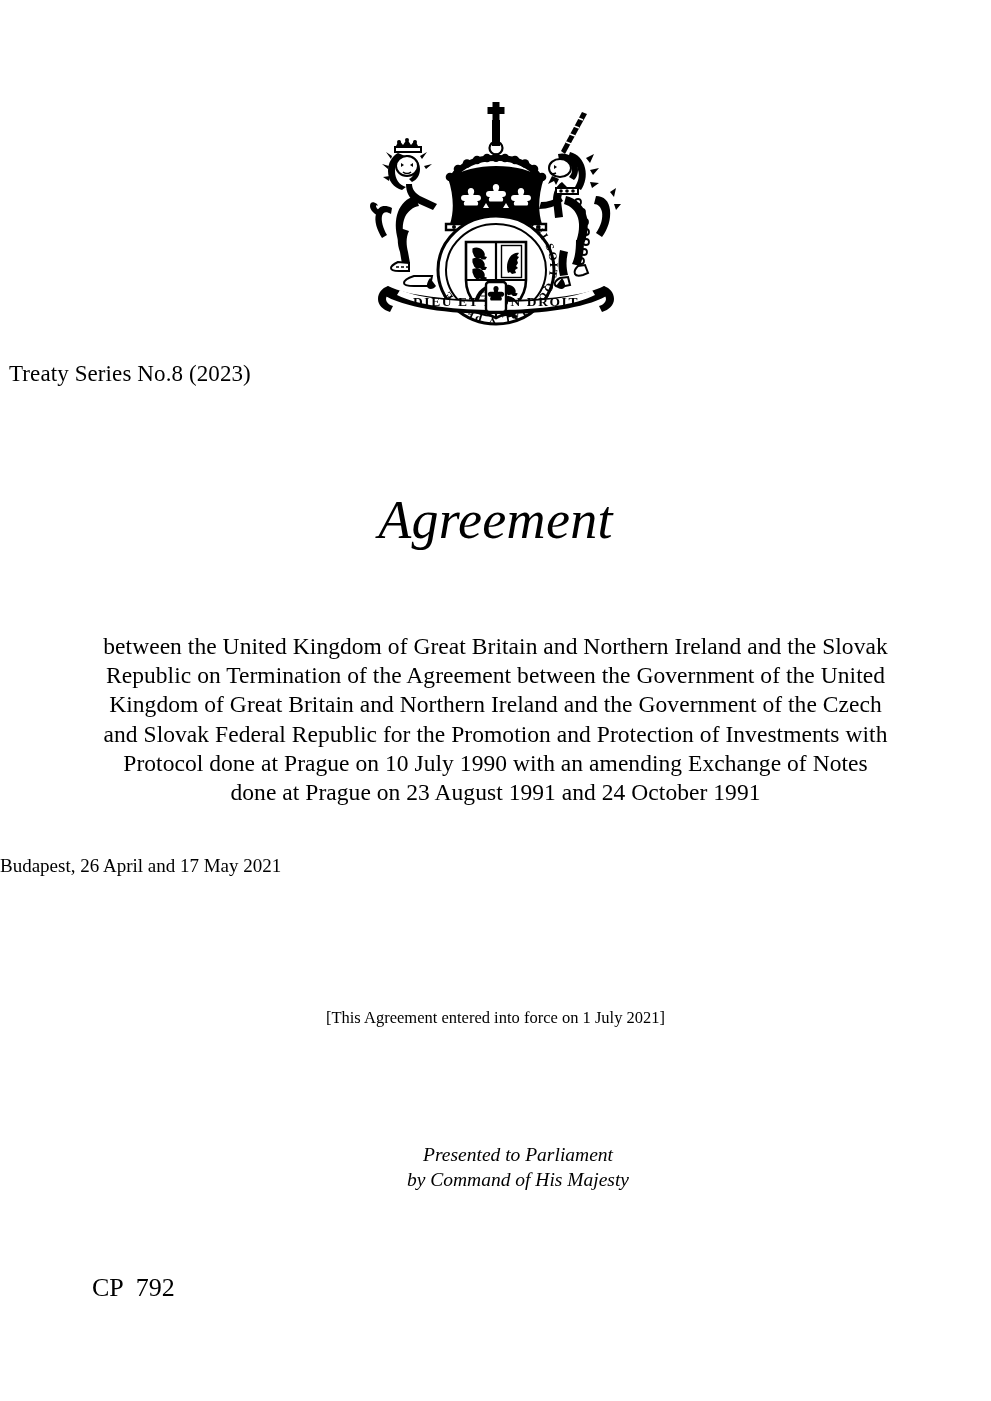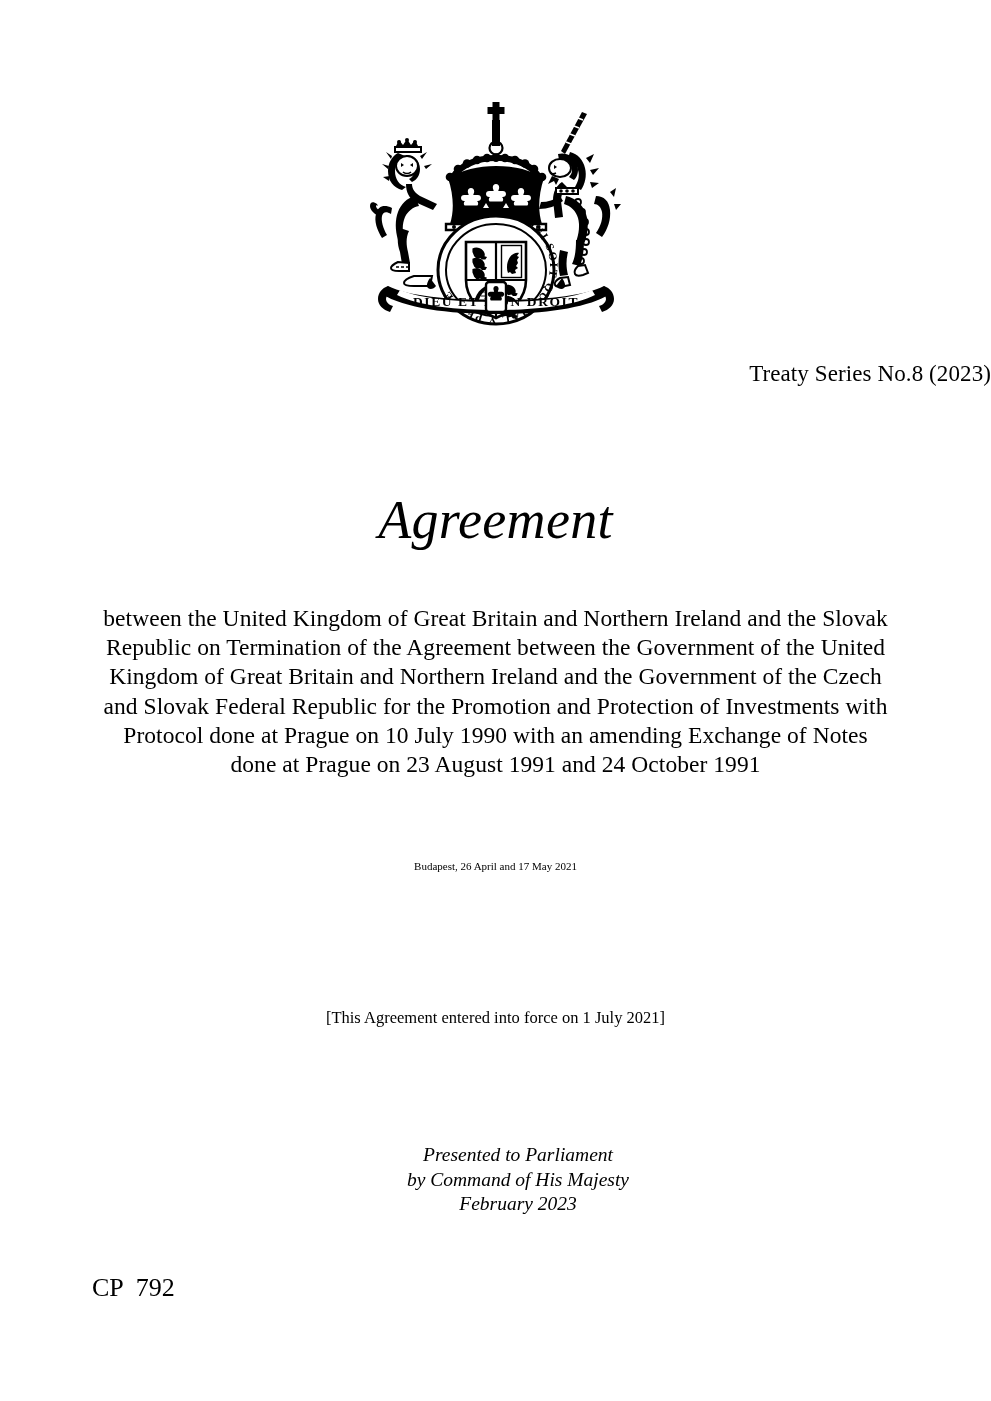--- a/index.html
+++ b/index.html
@@ -33,21 +33,21 @@
     height: 228px;
     display: block;
   }
 
   
   .series-line {
     position: absolute;
     left: 9px;
     right: 0;
     top: 360px;
-    text-align: right;
+    text-align: left;
     font-size: 23px;
     line-height: 28px;
     letter-spacing: 0.1px;
   }
 
   
   .main-title {
     position: absolute;
     left: 0;
     right: 0;
@@ -59,36 +59,36 @@
     letter-spacing: 0.3px;
     margin: 0;
     font-style: italic;
   }
 
   
   .subtitle {
     position: absolute;
     left: 50%;
     transform: translateX(-50%);
-    top: 604px;
+    top: 632px;
     width: 790px;
     text-align: center;
     font-size: 23.5px;
     line-height: 29.2px;
     letter-spacing: 0.05px;
   }
 
   
   .place-dates {
     position: absolute;
     left: 0;
     right: 0;
     top: 855px;
-    text-align: center;
-    font-size: 11px;
+    text-align: left;
+    font-size: 19px;
     line-height: 22px;
   }
 
   
   .force-note {
     position: absolute;
     left: 0;
     right: 0;
     top: 1007px;
     text-align: center;
@@ -297,18 +297,17 @@
 
   <div class="subtitle">between the United Kingdom of Great Britain and Northern Ireland and the Slovak Republic on Termination of the Agreement between the Government of the United Kingdom of Great Britain and Northern Ireland and the Government of the Czech and Slovak Federal Republic for the Promotion and Protection of Investments with Protocol done at Prague on 10 July 1990 with an amending Exchange of Notes done at Prague on 23 August 1991 and 24 October 1991</div>
 
   <div class="place-dates">Budapest, 26 April and 17 May 2021</div>
 
   <div class="force-note">[This Agreement entered into force on 1 July 2021]</div>
 
   <div class="presentation">
     <div>Presented to Parliament</div>
     <div>by Command of His Majesty</div>
-    <div>February 2023</div>
   </div>
 
   <div class="cp-number">CP  792</div>
 
 </div>
 
 </body></html>

